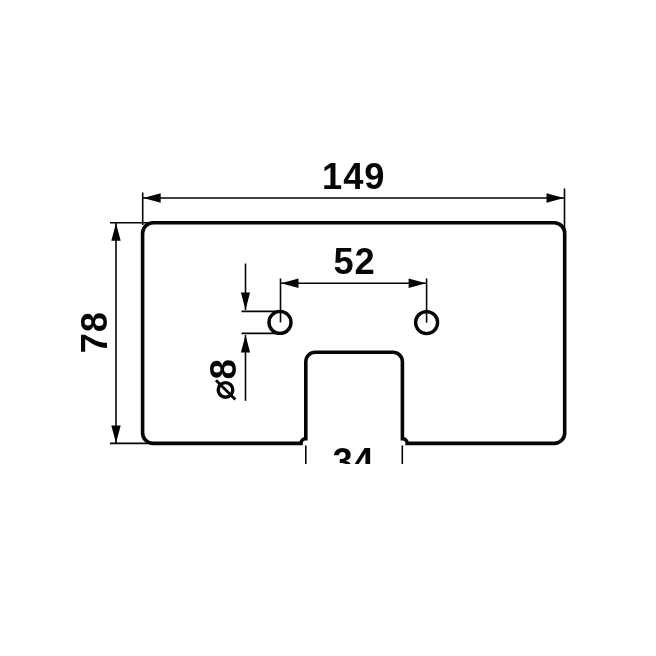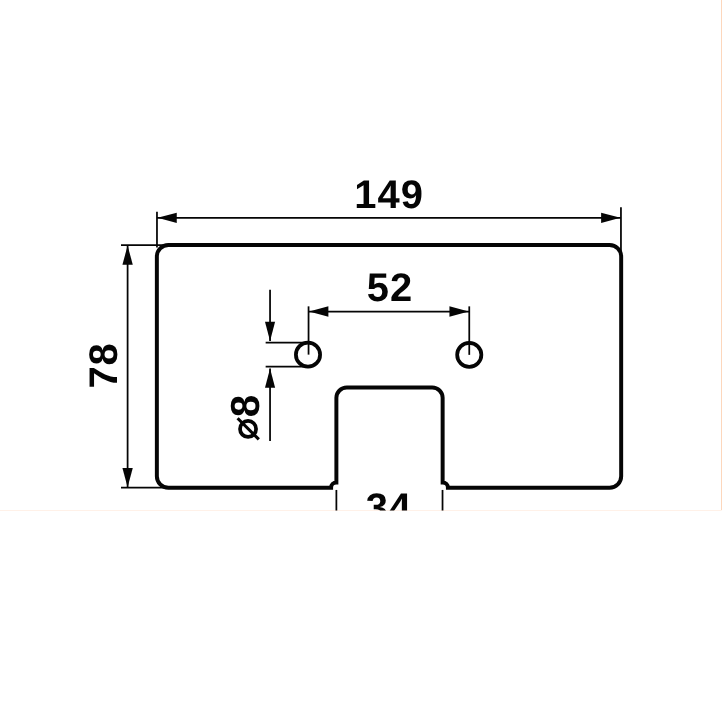--- a/index.html
+++ b/index.html
@@ -1,16 +1,16 @@
 <!DOCTYPE html>
 <html><head>
 <meta charset="utf-8">
 <style>
   html,body{margin:0;padding:0;background:#ffffff;}
-  .wrap{width:656px;height:464px;position:relative;background:#f97316;}
+  .wrap{width:656px;height:464px;position:relative;background:#eab308;}
   text{font-family:"Liberation Sans",sans-serif;font-weight:bold;fill:#050505;letter-spacing:0.9px;}
 </style>
 </head>
 <body>
 <div class="wrap">
 <svg width="656" height="656" viewBox="0 0 656 656" xmlns="http://www.w3.org/2000/svg">
 
   <rect x="0" y="0" width="656" height="656" fill="#ffffff"></rect>
 
   <path d="M 153.1 222.8

